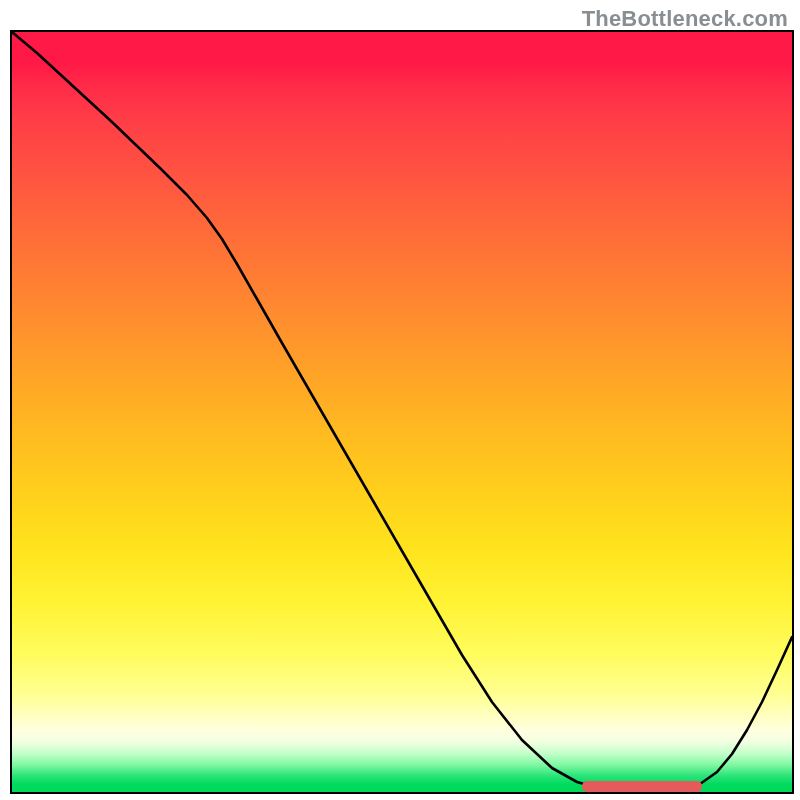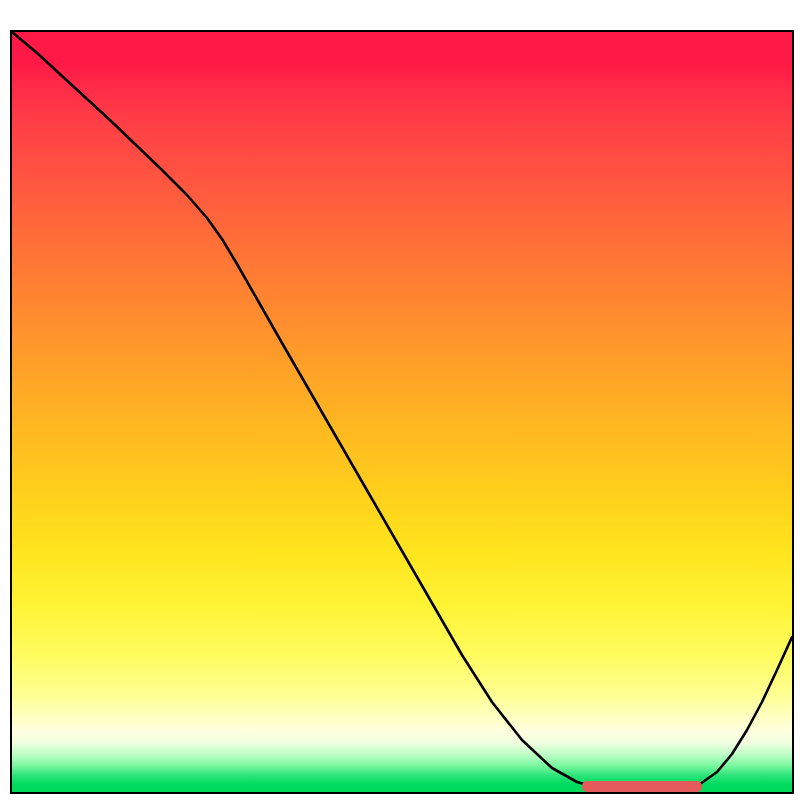--- a/index.html
+++ b/index.html
@@ -65,20 +65,21 @@
   }
   .svg-layer {
     position: absolute;
     inset: 0;
   }
 </style>
 </head>
 <body>
 
 <div class="wrap">
+  <div class="attribution">TheBottleneck.com</div>
 
   <div class="plot-frame">
     <div class="gradient"></div>
     <svg class="svg-layer" viewBox="0 0 780 760" preserveAspectRatio="none">
       <path id="curve-path" fill="none" stroke="#000" stroke-width="2.6" stroke-linejoin="round" stroke-linecap="round" d="M0.0 0.0 L25.0 21.0 L50.0 44.0 L75.0 67.0 L100.0 90.0 L125.0 114.0 L150.0 138.0 L175.0 163.0 L195.0 186.0 L210.0 207.0 L225.0 232.0 L245.0 267.0 L270.0 311.0 L300.0 363.0 L330.0 415.0 L360.0 467.0 L390.0 519.0 L420.0 571.0 L450.0 623.0 L480.0 670.0 L510.0 708.0 L540.0 736.0 L565.0 750.0 L590.0 757.0 L615.0 760.0 L640.0 760.0 L665.0 758.0 L688.0 752.0 L705.0 740.0 L720.0 722.0 L735.0 698.0 L750.0 670.0 L765.0 638.0 L780.0 605.0"></path>
       <rect id="marker-rect" rx="5" ry="5" x="570" y="749" width="120" height="11" fill="#e55a5a"></rect>
     </svg>
   </div>
 </div>
 

